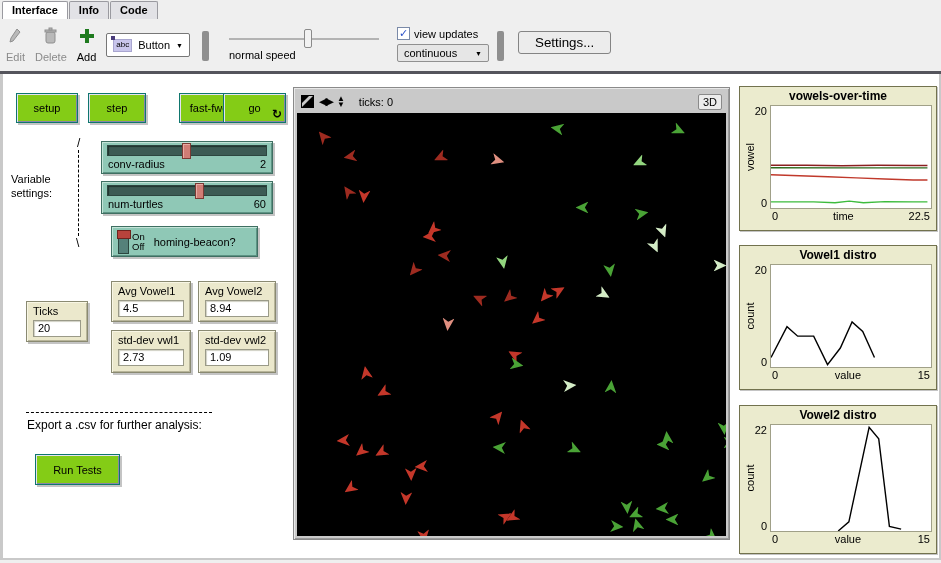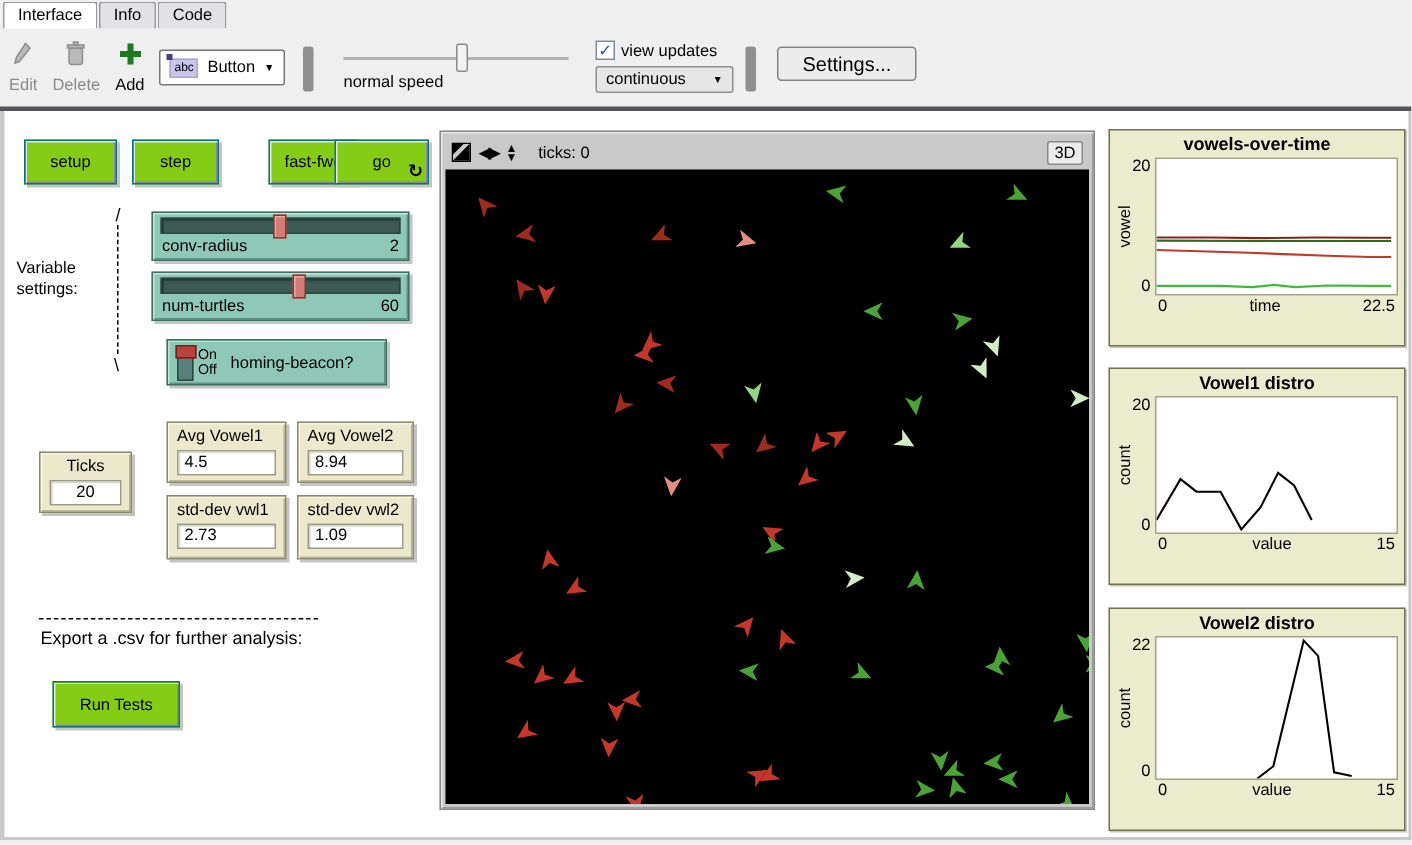--- a/index.html
+++ b/index.html
@@ -1,21 +1,21 @@
 <!DOCTYPE html>
 <html><head>
 <meta charset="utf-8">
 <style>
   * { box-sizing: border-box; margin: 0; padding: 0; }
   html,body { width:941px; height:563px; overflow:hidden; }
   body { font-family:"Liberation Sans","DejaVu Sans",sans-serif; font-size:11px; background:#efefef; color:#000; }
 
   
   .tabbar { height:19px; display:flex; align-items:flex-end; padding-left:2px; background:#efefef; gap:1px; }
-  .tab { padding:2px 9px 3px; border:1px solid #9a9aa0; border-bottom:none; border-radius:2px 2px 0 0; background:#e2e2e6; cursor:default; }
+  .tab { padding:2px 9px 3px; border:1px solid #9a9aa0; border-bottom:none; border-radius:2px 2px 0 0; background:#e2e2e6; cursor:default;font-weight:bold; }
   .tab.active { background:#fff; }
 
   
   .toolbar { height:55px; background:#efefef; display:flex; align-items:flex-start; padding:4px 6px 0 6px; border-bottom:3px solid #54545c; }
   .tool { display:flex; flex-direction:column; align-items:center; margin-right:10px; }
   .tool .glyph { height:26px; display:flex; align-items:center; justify-content:center; }
   .tool .lbl { margin-top:2px; }
   .tool.disabled .lbl { color:#8a8a8a; }
   .sep { width:7px; height:30px; background:#8f8f8f; border-radius:2px; margin:8px 14px 0 8px; }
   .chooser { margin-top:10px; margin-right:4px; background:#fff; border:1px solid #777; border-radius:2px; height:24px; display:flex; align-items:center; padding:0 6px; gap:6px; }
@@ -62,21 +62,21 @@
   .world-header { height:23px; display:flex; align-items:center; gap:6px; padding:0 4px; }
   .wh-icons { display:flex; align-items:center; gap:5px; }
   .pair-h { font-size:11px; letter-spacing:-2px; }
   .pair-v { display:flex; flex-direction:column; font-size:8px; line-height:6px; }
   .ticks-lbl { margin-left:8px; font-size:11px; }
   .btn-3d { margin-left:auto; background:#ececec; border:1px solid #8a8a8a; border-radius:2px; font-size:11px; padding:1px 4px; }
   .view { position:relative; width:429px; height:423px; background:#000; overflow:hidden; }
   .turtle { position:absolute; width:12px; height:13px; clip-path:polygon(50% 0%, 100% 100%, 50% 72%, 0% 100%); }
 
   
-  .plot { position:absolute; left:736px; width:198px; background:#ebebce; border:1px solid #72724e; box-shadow:1px 1px 0 #c4c4c4; display:flex; flex-direction:column; padding:1px 4px 18px; }
+  .plot { position:absolute; left:736px; width:198px; background:#ebebce; border:1px solid #72724e; box-shadow:1px 1px 0 #c4c4c4; display:flex; flex-direction:column; padding:1px 4px 6px; }
   .plot-title { text-align:center; font-weight:bold; font-size:12px; padding:1px 0 2px; }
   .plot-body { flex:1; display:flex; }
   .yaxis { width:26px; position:relative; }
   .yaxis .ymax { position:absolute; top:0; right:3px; }
   .yaxis .ymin { position:absolute; bottom:0; right:3px; }
   .yaxis .ylabel { position:absolute; left:-16px; top:50%; width:44px; text-align:center; transform:translateY(-50%) rotate(-90deg); }
   .plot-area { flex:1; background:#fff; border:1px solid #a0a088; position:relative; }
   .plot-area svg { position:absolute; inset:0; width:100%; height:100%; }
   .xaxis { display:flex; justify-content:space-between; padding:1px 2px 0 28px; height:15px; }
 
@@ -194,21 +194,21 @@
     <div class="toggle">
         <div class="tknob"></div>
       </div>
     <div class="onoff">
       <span>On</span>
         <span>Off</span>
     </div>
     <span class="switch-lbl">homing-beacon?</span>
   </div>
 
-  <div class="monitor" style="left:23px; top:227px; width:62px; height:41px;text-align:center;">
+  <div class="monitor" style="left:23px; top:227px; width:62px; height:41px;">
     <div>Ticks</div>
     <div class="mval">20</div>
   </div>
   <div class="monitor" style="left:108px; top:207px; width:80px; height:41px;">
     <div>Avg Vowel1</div>
     <div class="mval">4.5</div>
   </div>
   <div class="monitor" style="left:195px; top:207px; width:78px; height:41px;">
     <div>Avg Vowel2</div>
     <div class="mval">8.94</div>

